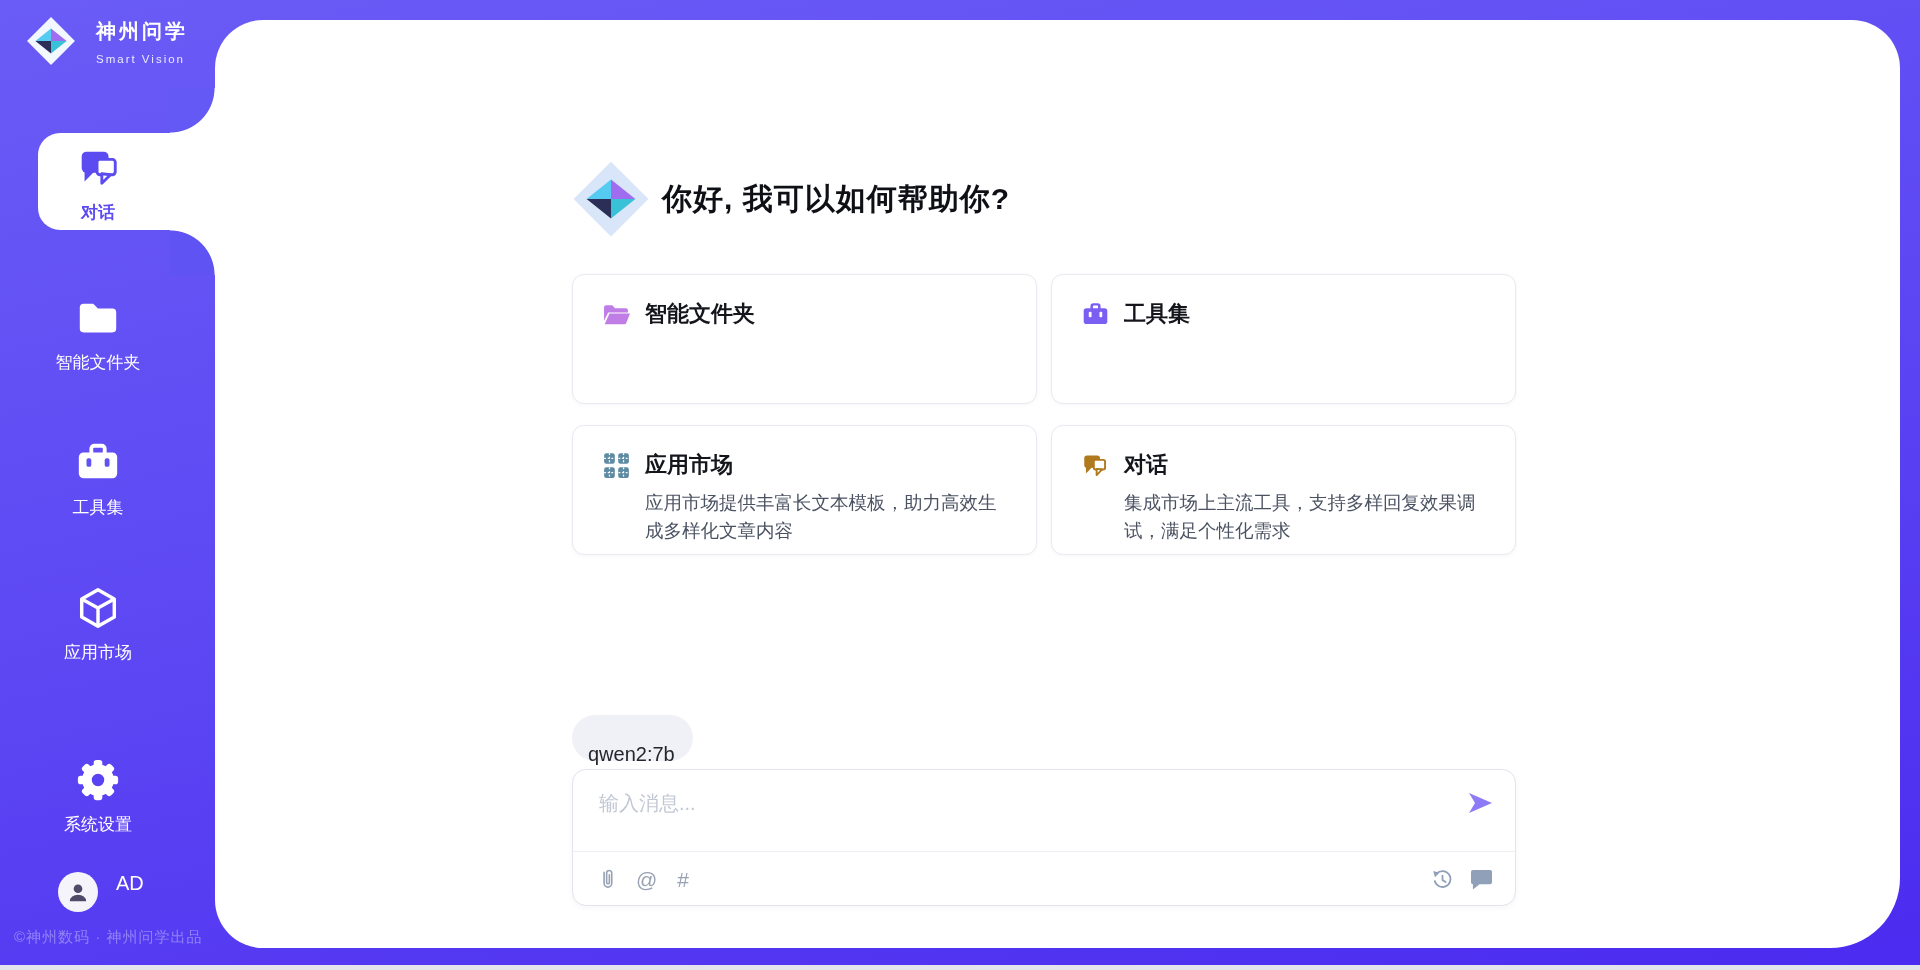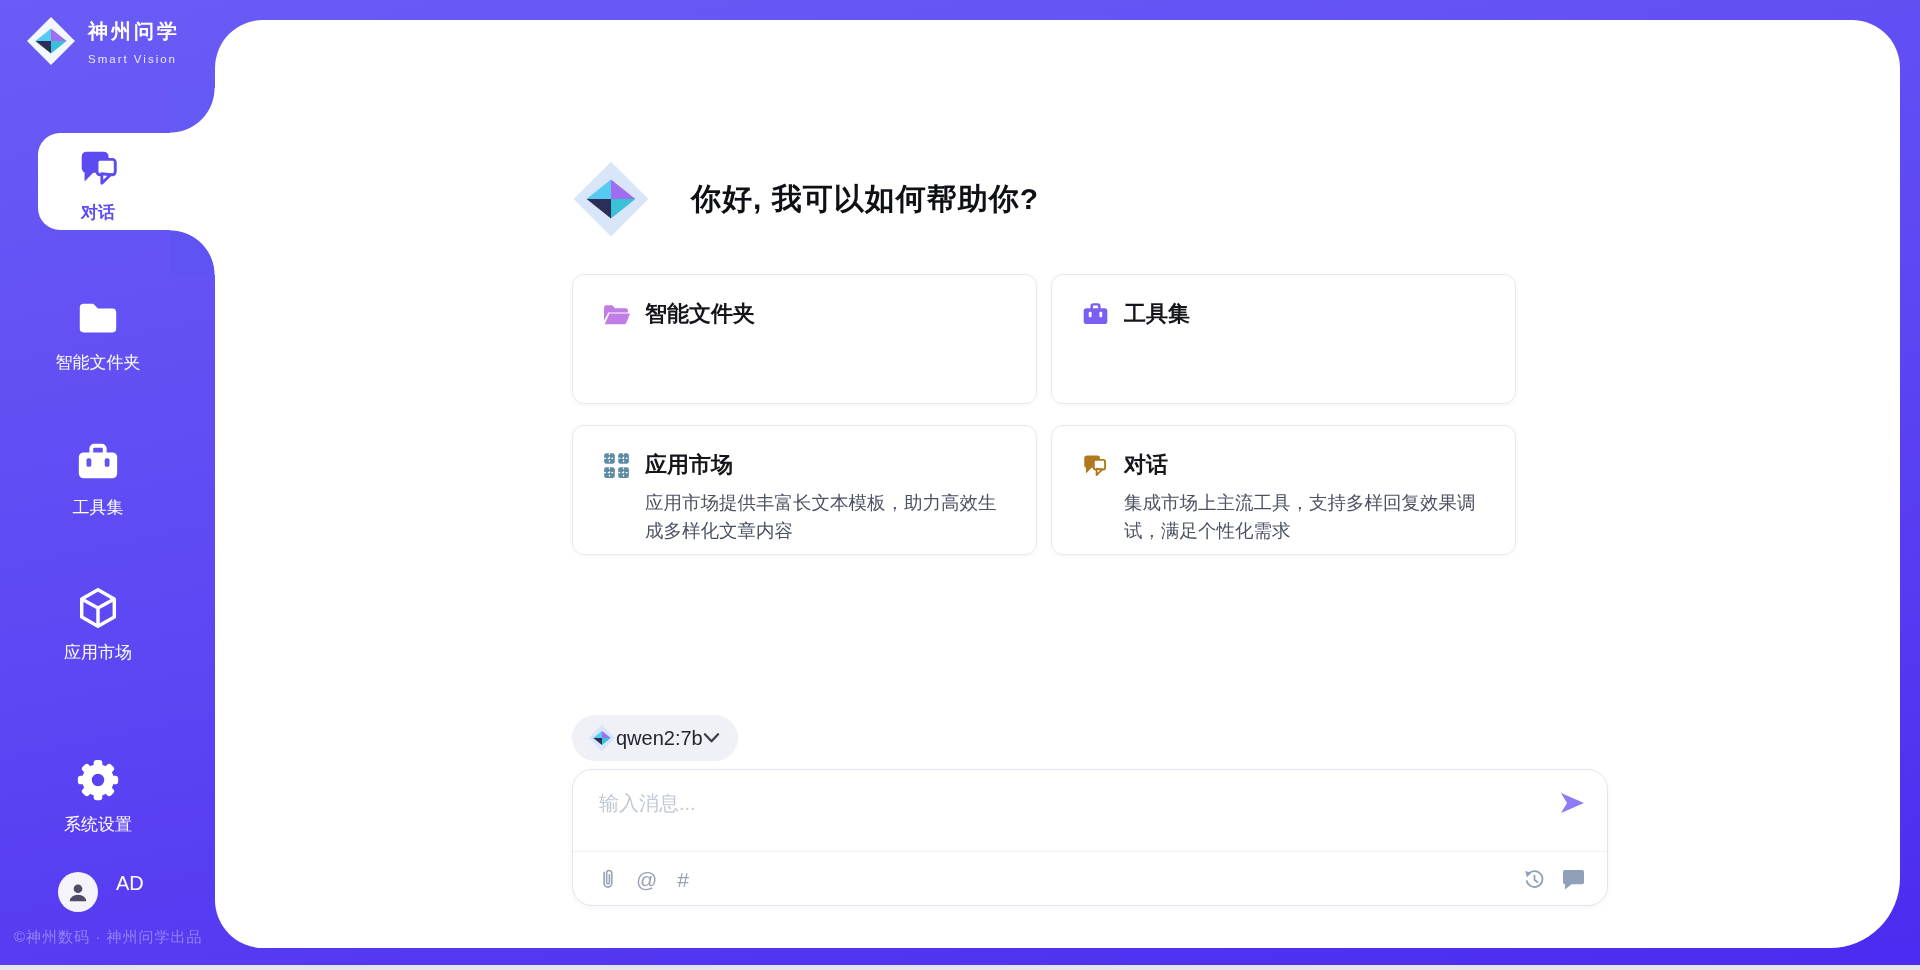--- a/index.html
+++ b/index.html
@@ -7,21 +7,21 @@
     font-family:"Liberation Sans", sans-serif; }
   body { background:linear-gradient(168deg,#6A5CF6 0%,#5C46F3 52%,#4B2BF0 100%); position:relative; }
 
   
   .main-panel { position:absolute; left:215px; top:20px; width:1685px; height:928px;
     background:#ffffff; border-radius:48px 48px 70px 48px; }
   .bottom-edge { position:absolute; left:0; bottom:0; width:1920px; height:5px; background:#e3e4ec; }
 
   
   .sidebar { position:absolute; left:0; top:0; width:215px; height:970px; }
-  .brand { position:absolute; left:26px; top:16px; display:flex; align-items:center; gap:12px; }
+  .brand { position:absolute; left:26px; top:16px; display:flex; align-items:center; gap:20px; }
   .brand svg { width:50px; height:50px; }
   .brand-cn { color:#fff; font-size:20px; font-weight:700; letter-spacing:3px; }
   .brand-en { color:#e9e9ff; font-size:11.5px; letter-spacing:2px; margin-top:8px; }
 
   .nav-item { position:absolute; left:0; width:196px; text-align:center; cursor:pointer; }
   .nav-item .ic { display:block; margin:0 auto 10px auto; }
   .nav-item .lbl { color:#ffffff; font-size:17px; }
 
   .active-tab { position:absolute; left:38px; top:133px; width:180px; height:97px;
     background:#ffffff; border-radius:22px 0 0 22px; }
@@ -33,40 +33,40 @@
 
   .user-row { position:absolute; left:58px; top:872px; display:flex; align-items:flex-start; gap:18px; cursor:pointer; }
   .avatar-circle { width:40px; height:40px; border-radius:50%; background:#f6f4fb;
     display:flex; align-items:center; justify-content:center; }
   .user-name { color:#ffffff; font-size:20px; }
   .side-footer { position:absolute; left:14px; top:928px; color:rgba(240,240,255,0.38);
     font-size:15px; letter-spacing:1px; }
 
   
   .content { position:absolute; left:215px; top:20px; width:1685px; height:928px; }
-  .greeting { position:absolute; left:357px; top:140px; display:flex; align-items:center; gap:41px; }
+  .greeting { position:absolute; left:357px; top:140px; display:flex; align-items:center; gap:12px; }
   .greeting svg { width:78px; height:78px; }
   .greeting h1 { font-size:30px; font-weight:700; color:#0e1015; letter-spacing:1px; }
 
   .cards { position:absolute; left:357px; top:254px; width:944px;
     display:grid; grid-template-columns:465px 465px; grid-column-gap:14px; grid-row-gap:21px; }
   .card { width:465px; height:130px; background:#fff; border:1px solid #e8eaf1; border-radius:12px;
     padding:24px 26px 0 30px; cursor:pointer; box-shadow:0 1px 4px rgba(30,30,80,0.04); }
   .card-head { display:flex; align-items:center; gap:15px; }
   .card-head svg { width:27px; height:27px; flex:none; }
   .card-title { font-size:22px; font-weight:700; color:#14161c; }
   .card-desc { margin:9px 0 0 42px; font-size:18.5px; color:#4b5262; line-height:1.5; }
 
   .model-pill { position:absolute; left:357px; top:695px; height:46px; padding:0 18px 0 16px;
-    background:#eff1f6; border-radius:23px; display:inline-flex; align-items:center; gap:0; cursor:pointer; }
+    background:#eff1f6; border-radius:23px; display:inline-flex; align-items:center; gap:28px; cursor:pointer;flex-direction:column; }
   .model-pill svg.dm { width:28px; height:28px; }
   .model-name { font-size:20px; color:#23262d; }
 
-  .composer { position:absolute; left:357px; top:749px; width:1036px; height:137px;
-    background:#fff; border:1px solid #e2e5ee; border-radius:20px; box-shadow:0 2px 6px rgba(30,30,80,0.04); }
+  .composer { position:absolute; left:357px; top:749px; width:944px; height:137px;
+    background:#fff; border:1px solid #e2e5ee; border-radius:14px; box-shadow:0 2px 6px rgba(30,30,80,0.04); }
   .composer textarea { position:absolute; left:0; top:0; width:100%; height:78px;
     border:none; outline:none; resize:none; background:transparent;
     padding:20px 70px 0 26px; font-size:20px; color:#333; font-family:"Liberation Sans", sans-serif; }
   .composer textarea::placeholder { color:#c2c7d4; }
   .send-btn { position:absolute; right:22px; top:22px; width:26px; height:22px; cursor:pointer; }
   .composer-divider { position:absolute; left:0; top:81px; width:100%; border-top:1px solid #edeff4; }
   .composer-toolbar { position:absolute; left:26px; right:22px; top:82px; height:54px;
     display:flex; align-items:center; justify-content:space-between; }
   .tool-group { display:flex; align-items:center; gap:20px; }
   .tool { color:#98a2b3; font-size:21px; cursor:pointer; line-height:1; display:flex; align-items:center; }

